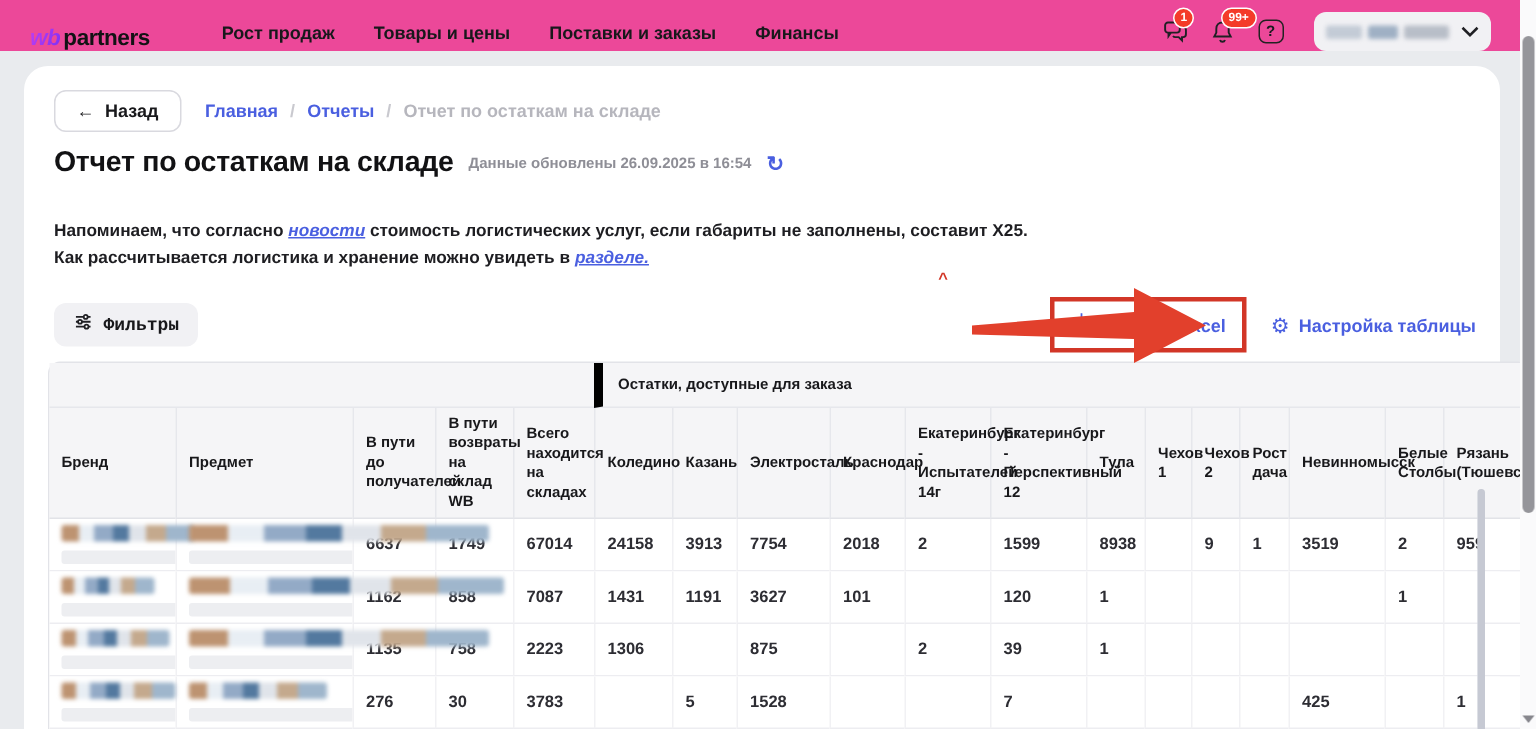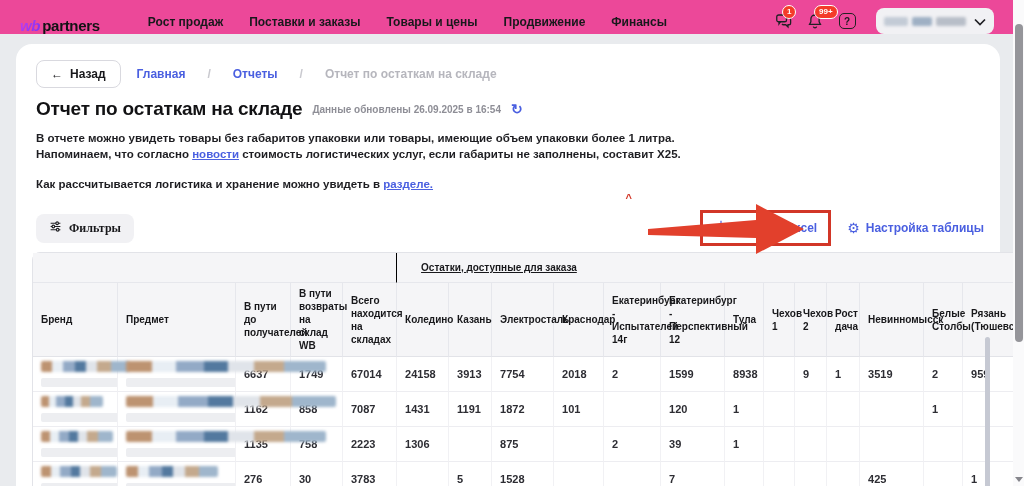--- a/index.html
+++ b/index.html
@@ -29,75 +29,74 @@
   
   .page-scrollbar { position:fixed; top:0; right:0; width:11px; height:486px; background:#fafafb; z-index:10; }
   .page-scrollbar .thumb { position:absolute; top:24px; right:1px; width:8px; height:318px; background:#95959a; border-radius:4px; }
   .page-scrollbar .down-arrow { position:absolute; bottom:4px; left:2px; width:0; height:0; border-left:4px solid transparent; border-right:4px solid transparent; border-top:5px solid #86868c; }
 
   
   .card { position:absolute; left:16px; top:44px; width:984px; min-height:460px; background:#fff; border-radius:16px 16px 0 0; padding:16px 16px 0 16px; }
 
   .breadcrumb-row { display:flex; align-items:center; gap:16px; margin-bottom:10px; padding-left:4px; }
   .back-btn { display:flex; align-items:center; gap:7px; background:#fff; border:1px solid #d9d9df; border-radius:8px; padding:6px 14px; font-size:12px; font-weight:700; color:#18181b; cursor:pointer; font-family:inherit; }
-  .crumbs { display:flex; align-items:center; gap:22px; font-size:12px; font-weight:600; }
+  .crumbs { display:flex; align-items:center; gap:8px; font-size:12px; font-weight:600; }
   .crumb-link { color:#4a5fe0; cursor:pointer; }
   .crumb-sep { color:#c9c9cf; }
   .crumb-current { color:#b6b6bd; }
 
   .title-row { display:flex; align-items:center; gap:10px; margin:2px 0 10px 4px; }
   .page-title { font-size:19px; font-weight:800; letter-spacing:-0.2px; color:#121214; }
   .updated { font-size:10px; font-weight:600; color:#8e8e96; }
   .refresh-icon { color:#4a5fe0; font-size:14px; font-weight:700; cursor:pointer; line-height:1; }
 
   .desc { font-size:11.5px; font-weight:700; color:#1e1e22; line-height:16px; margin-left:4px; }
-  .desc .link { color:#4a5fe0; text-decoration:underline; cursor:pointer; }
-  .desc-p2 { margin-top:14px; margin-bottom:18px; }
+  .desc .link { color:#4a5fe0; text-decoration:underline; cursor:pointer;font-style:italic; }
+  .desc-p2 { margin-top:2px; margin-bottom:18px; }
 
   .toolbar { display:flex; align-items:center; margin:0 0 6px 4px; position:relative; }
-  .filters-btn { display:flex; align-items:center; gap:7px; background:#f1f1f4; border:none; border-radius:8px; padding:6px 13px; font-size:12px; font-weight:700; color:#18181b; cursor:pointer; font-family:Liberation Serif, serif; }
+  .filters-btn { display:flex; align-items:center; gap:7px; background:#f1f1f4; border:none; border-radius:8px; padding:6px 13px; font-size:12px; font-weight:700; color:#18181b; cursor:pointer; font-family:Liberation Mono, monospace; }
   .toolbar-right { margin-left:auto; display:flex; align-items:center; gap:16px; }
   .dl-box { display:flex; align-items:center; gap:7px; border:3px solid #d23627; padding:6px 11px; cursor:pointer; }
   .dl-label, .settings-label { font-size:12px; font-weight:700; color:#4a5fe0; white-space:nowrap; }
   .settings-btn { display:flex; align-items:center; gap:6px; cursor:pointer; }
   .gear-glyph { color:#4a5fe0; font-size:14px; line-height:1; }
 
   
   .annot-arrow { position:absolute; right:178px; top:-14px; pointer-events:none; z-index:5; }
   .annot-caret { position:absolute; right:352px; top:-18px; color:#d23627; font-size:11px; font-weight:800; pointer-events:none; }
 
   
   .table-wrap { position:relative; margin-top:4px; }
   table { border-collapse:separate; border-spacing:0; width:952px; table-layout:fixed; border:1px solid #e2e3e8; border-radius:8px 8px 0 0; }
   thead th { background:#f5f5f7; font-size:10px; font-weight:700; color:#18181b; text-align:left; vertical-align:middle; padding:4px 8px; line-height:1.3; }
   tr.group-row th { height:30px; border-bottom:1px solid #e6e7ec; font-weight:600; }
-  tr.group-row .gh { border-left:1px solid #000000; padding-left:24px;text-decoration:underline; }
+  tr.group-row .gh { border-left:6px solid #000000; padding-left:10px; }
   tr.cols-row th { height:53px; border-bottom:1px solid #e2e3e8; }
   tr.cols-row th + th { border-left:1px solid #e6e7ec; }
   tbody td { height:35px; font-size:11px; font-weight:600; color:#2d2d33; padding:4px 8px; vertical-align:middle; background:#fff; border-bottom:1px solid #ededf1; }
   tbody td + td { border-left:1px solid #f1f1f4; }
   .redact-main { height:11px; border-radius:2px; filter:blur(1.4px);
     background:linear-gradient(90deg,#bd9371 0 13%,#e8eef4 13% 25%,#93aac6 25% 39%,#53799f 39% 51%,#e0e4ea 51% 64%,#c4a98d 64% 79%,#9fb6cc 79% 100%); }
   .redact-sub { height:9px; border-radius:2px; background:#edeef1; margin-top:6px; }
   .table-vscroll { position:absolute; right:-6px; top:85px; width:5px; height:320px; background:#eef0f3; border-radius:3px; }
   .table-vscroll .vthumb { width:5px; height:230px; background:#c6c9d3; border-radius:3px; }
 </style>
 </head>
 <body>
 
 <header class="topnav">
   <div class="logo">
     <span class="logo-wb">wb</span>
     <span class="logo-partners">partners</span>
   </div>
   <nav class="nav-items" id="nav-items">
       <span class="nav-item">Рост продаж</span>
+      <span class="nav-item">Товары и цены</span>
       <span class="nav-item">Поставки и заказы</span>
-      <span class="nav-item">Товары и цены</span>
-      <span class="nav-item">Продвижение</span>
       <span class="nav-item">Финансы</span>
     </nav>
   <div class="nav-right">
     <div class="icon-btn">
       <span>
         <svg width="19" height="18" viewBox="0 0 24 24" fill="none" stroke="#202024" stroke-width="1.7">
           <rect x="3" y="4" width="13" height="9" rx="2.5"></rect>
           <path d="M8 13l-2 3v-3"></path>
           <path d="M16 8h3a2.5 2.5 0 0 1 2.5 2.5v4A2.5 2.5 0 0 1 19 17h-1v3l-3-3h-3a2.5 2.5 0 0 1-2-1"></path>
         </svg>
@@ -152,21 +151,21 @@
     </div>
   </div>
 
   <div class="title-row">
     <h1 class="page-title">Отчет по остаткам на складе</h1>
     <span class="updated">Данные обновлены 26.09.2025 в 16:54</span>
     <span class="refresh-icon">↻</span>
   </div>
 
   <p class="desc">
-    <span>В отчете можно увидеть товары без габаритов упаковки или товары, имеющие объем упаковки более 1 литра.</span><br>
+    <br>
     <span>Напоминаем, что согласно </span><span class="link">новости</span><span> стоимость логистических услуг, если габариты не заполнены, составит Х25.</span>
   </p>
   <p class="desc desc-p2">
     <span>Как рассчитывается логистика и хранение можно увидеть в </span><span class="link">разделе.</span>
   </p>
 
   <div class="toolbar">
     <button class="filters-btn">
       <span>
         <svg width="13" height="13" viewBox="0 0 24 24" fill="none" stroke="#202024" stroke-width="2.2">
@@ -282,21 +281,21 @@
             </td>
             <td>
               <div class="redact-main" style="width: 210px;"></div>
               <div class="redact-sub" style="width: 210px;"></div>
             </td>
             <td>1162</td>
             <td>858</td>
             <td>7087</td>
             <td>1431</td>
             <td>1191</td>
-            <td>1872</td>
+            <td>3627</td>
             <td>101</td>
             <td></td>
             <td>120</td>
             <td>1</td>
             <td></td>
             <td></td>
             <td></td>
             <td></td>
             <td>1</td>
             <td></td>

